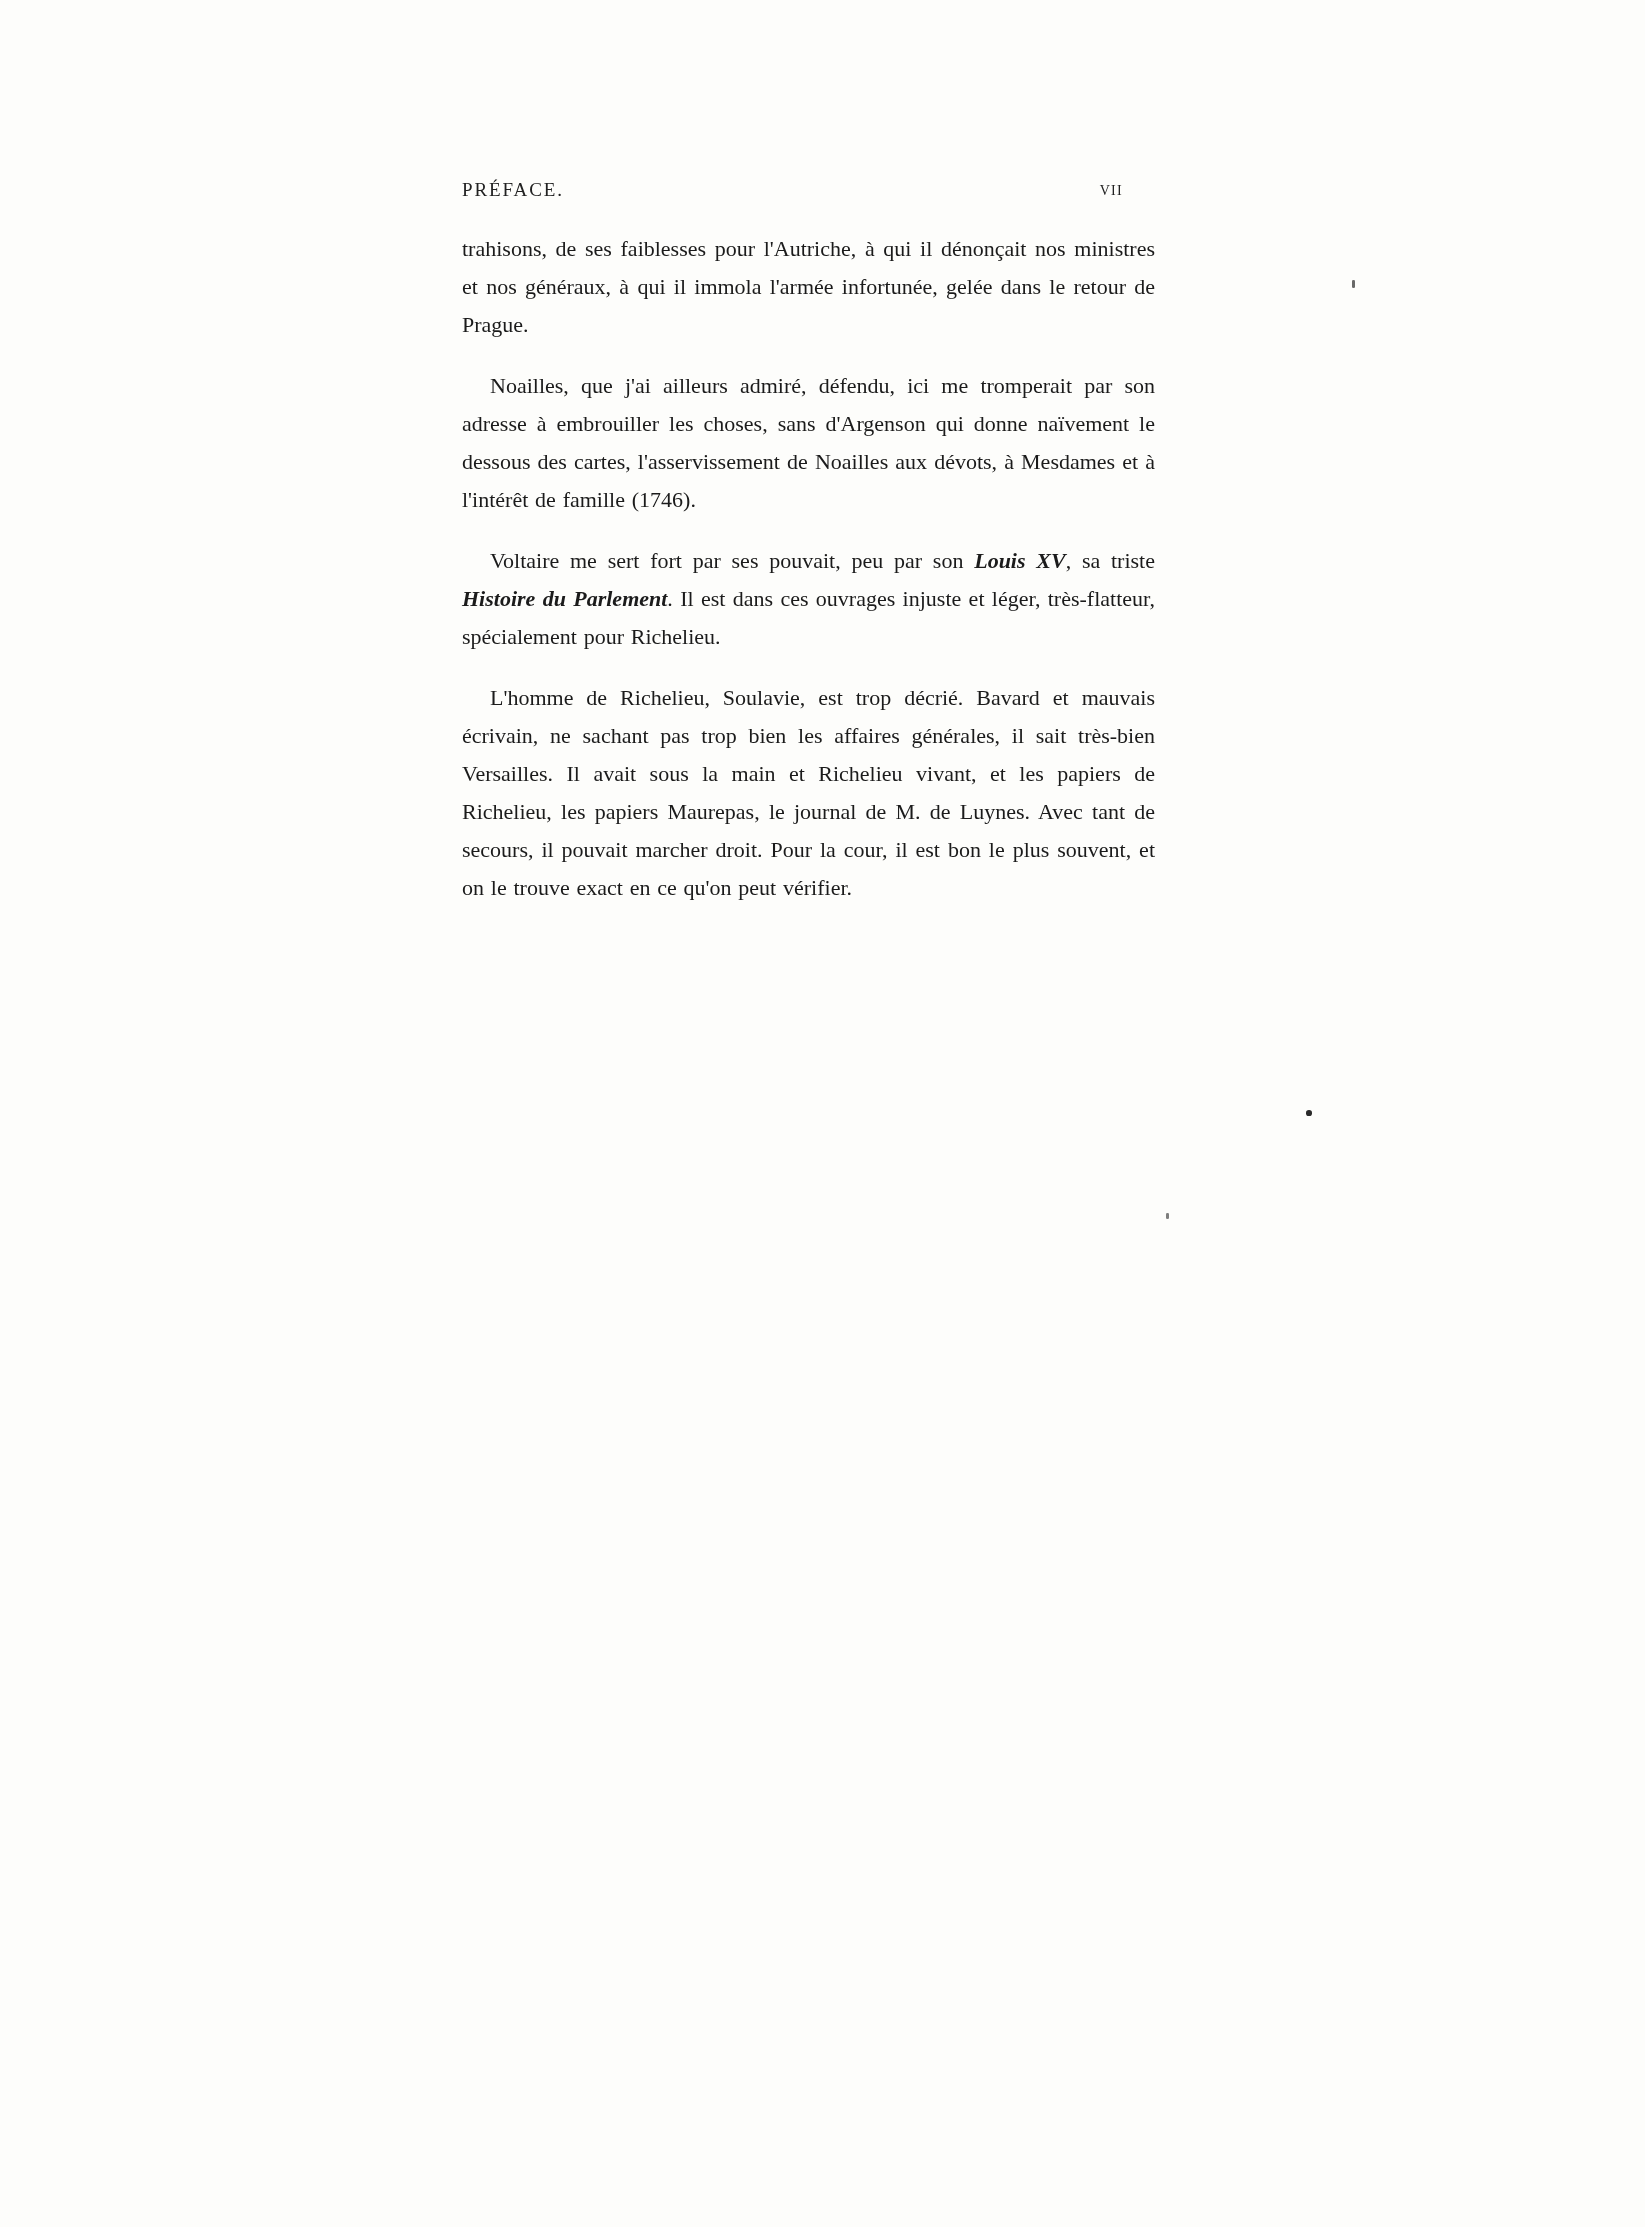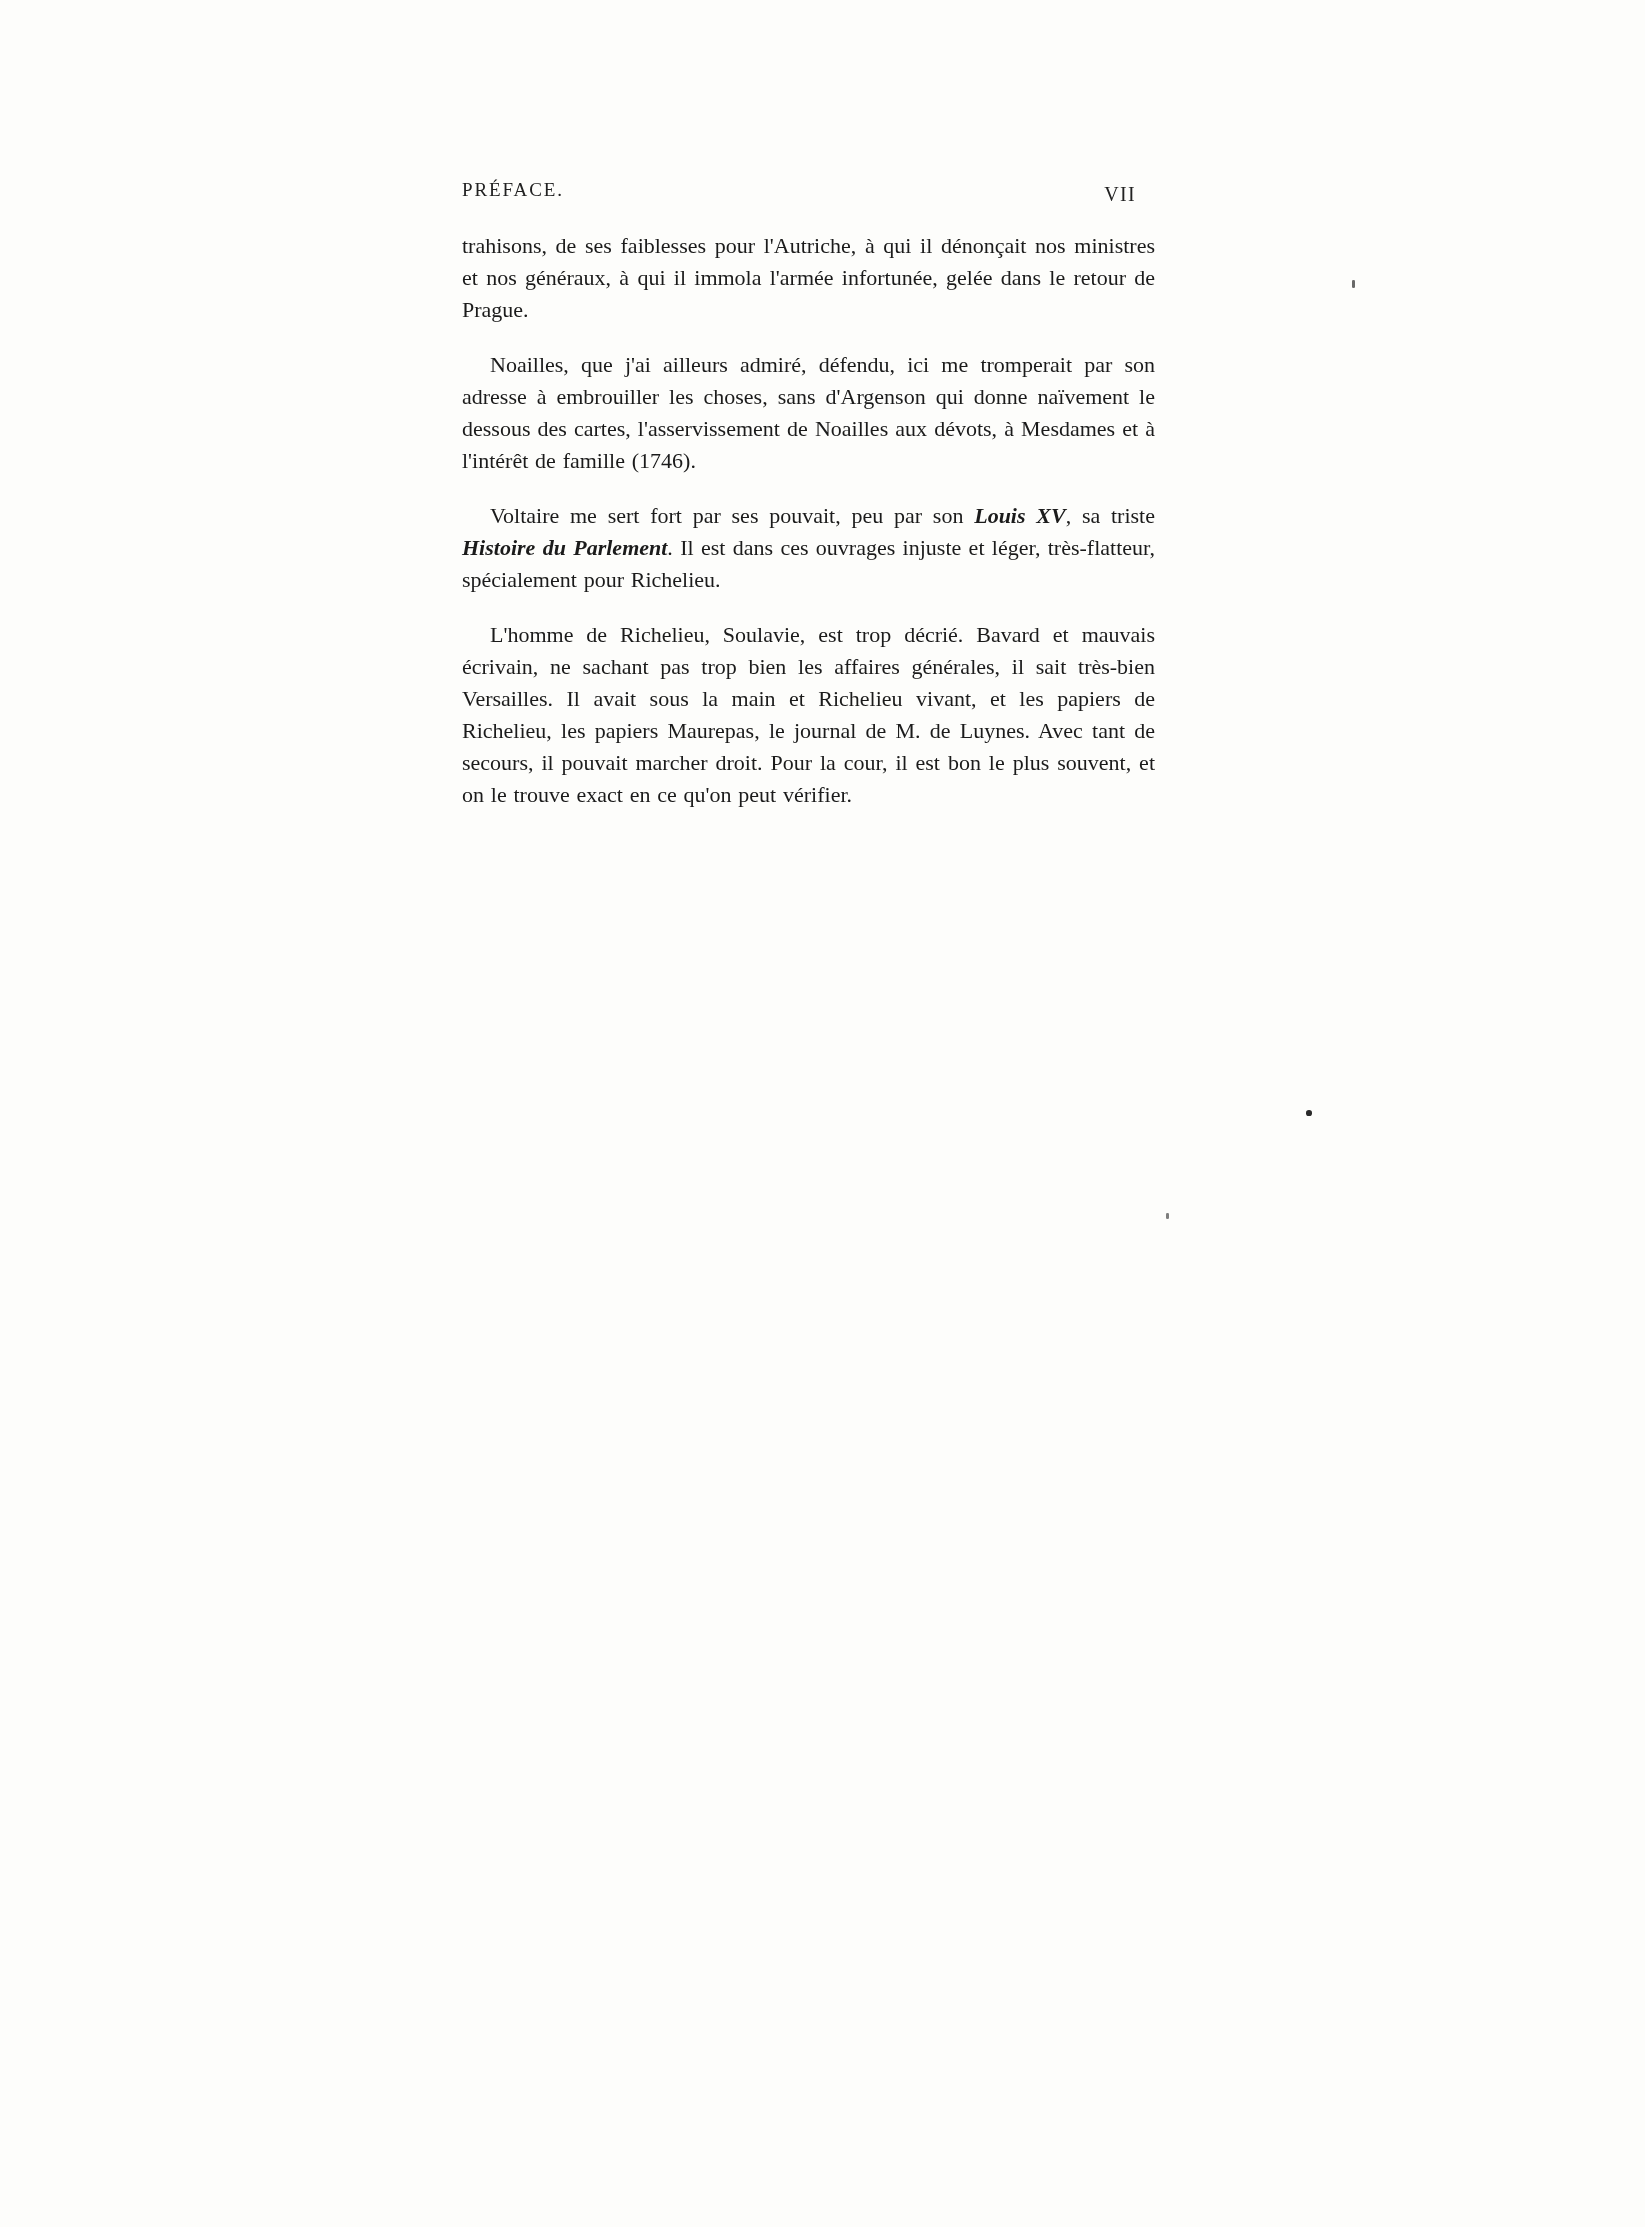--- a/index.html
+++ b/index.html
@@ -31,29 +31,29 @@
     height: 34px;
     margin-bottom: 16.5px;
   }
   .running-title {
     font-size: 19px;
     letter-spacing: 1.9px;
     color: #222;
   }
   .page-number {
     position: absolute;
-    right: 19px;
+    right: 32px;
     top: 3.8px;
-    font-size: 20px;
+    font-size: 14px;
     letter-spacing: 1.3px;
     color: #222;
   }
   .body-text {
     font-size: 22px;
-    line-height: 32px;
+    line-height: 38px;
     text-align: justify;
     word-spacing: 1.3px;
   }
   .body-text p {
     margin: 0;
   }
   .body-text p + p {
     margin-top: 23px;
   }
   .body-text p.indent {

